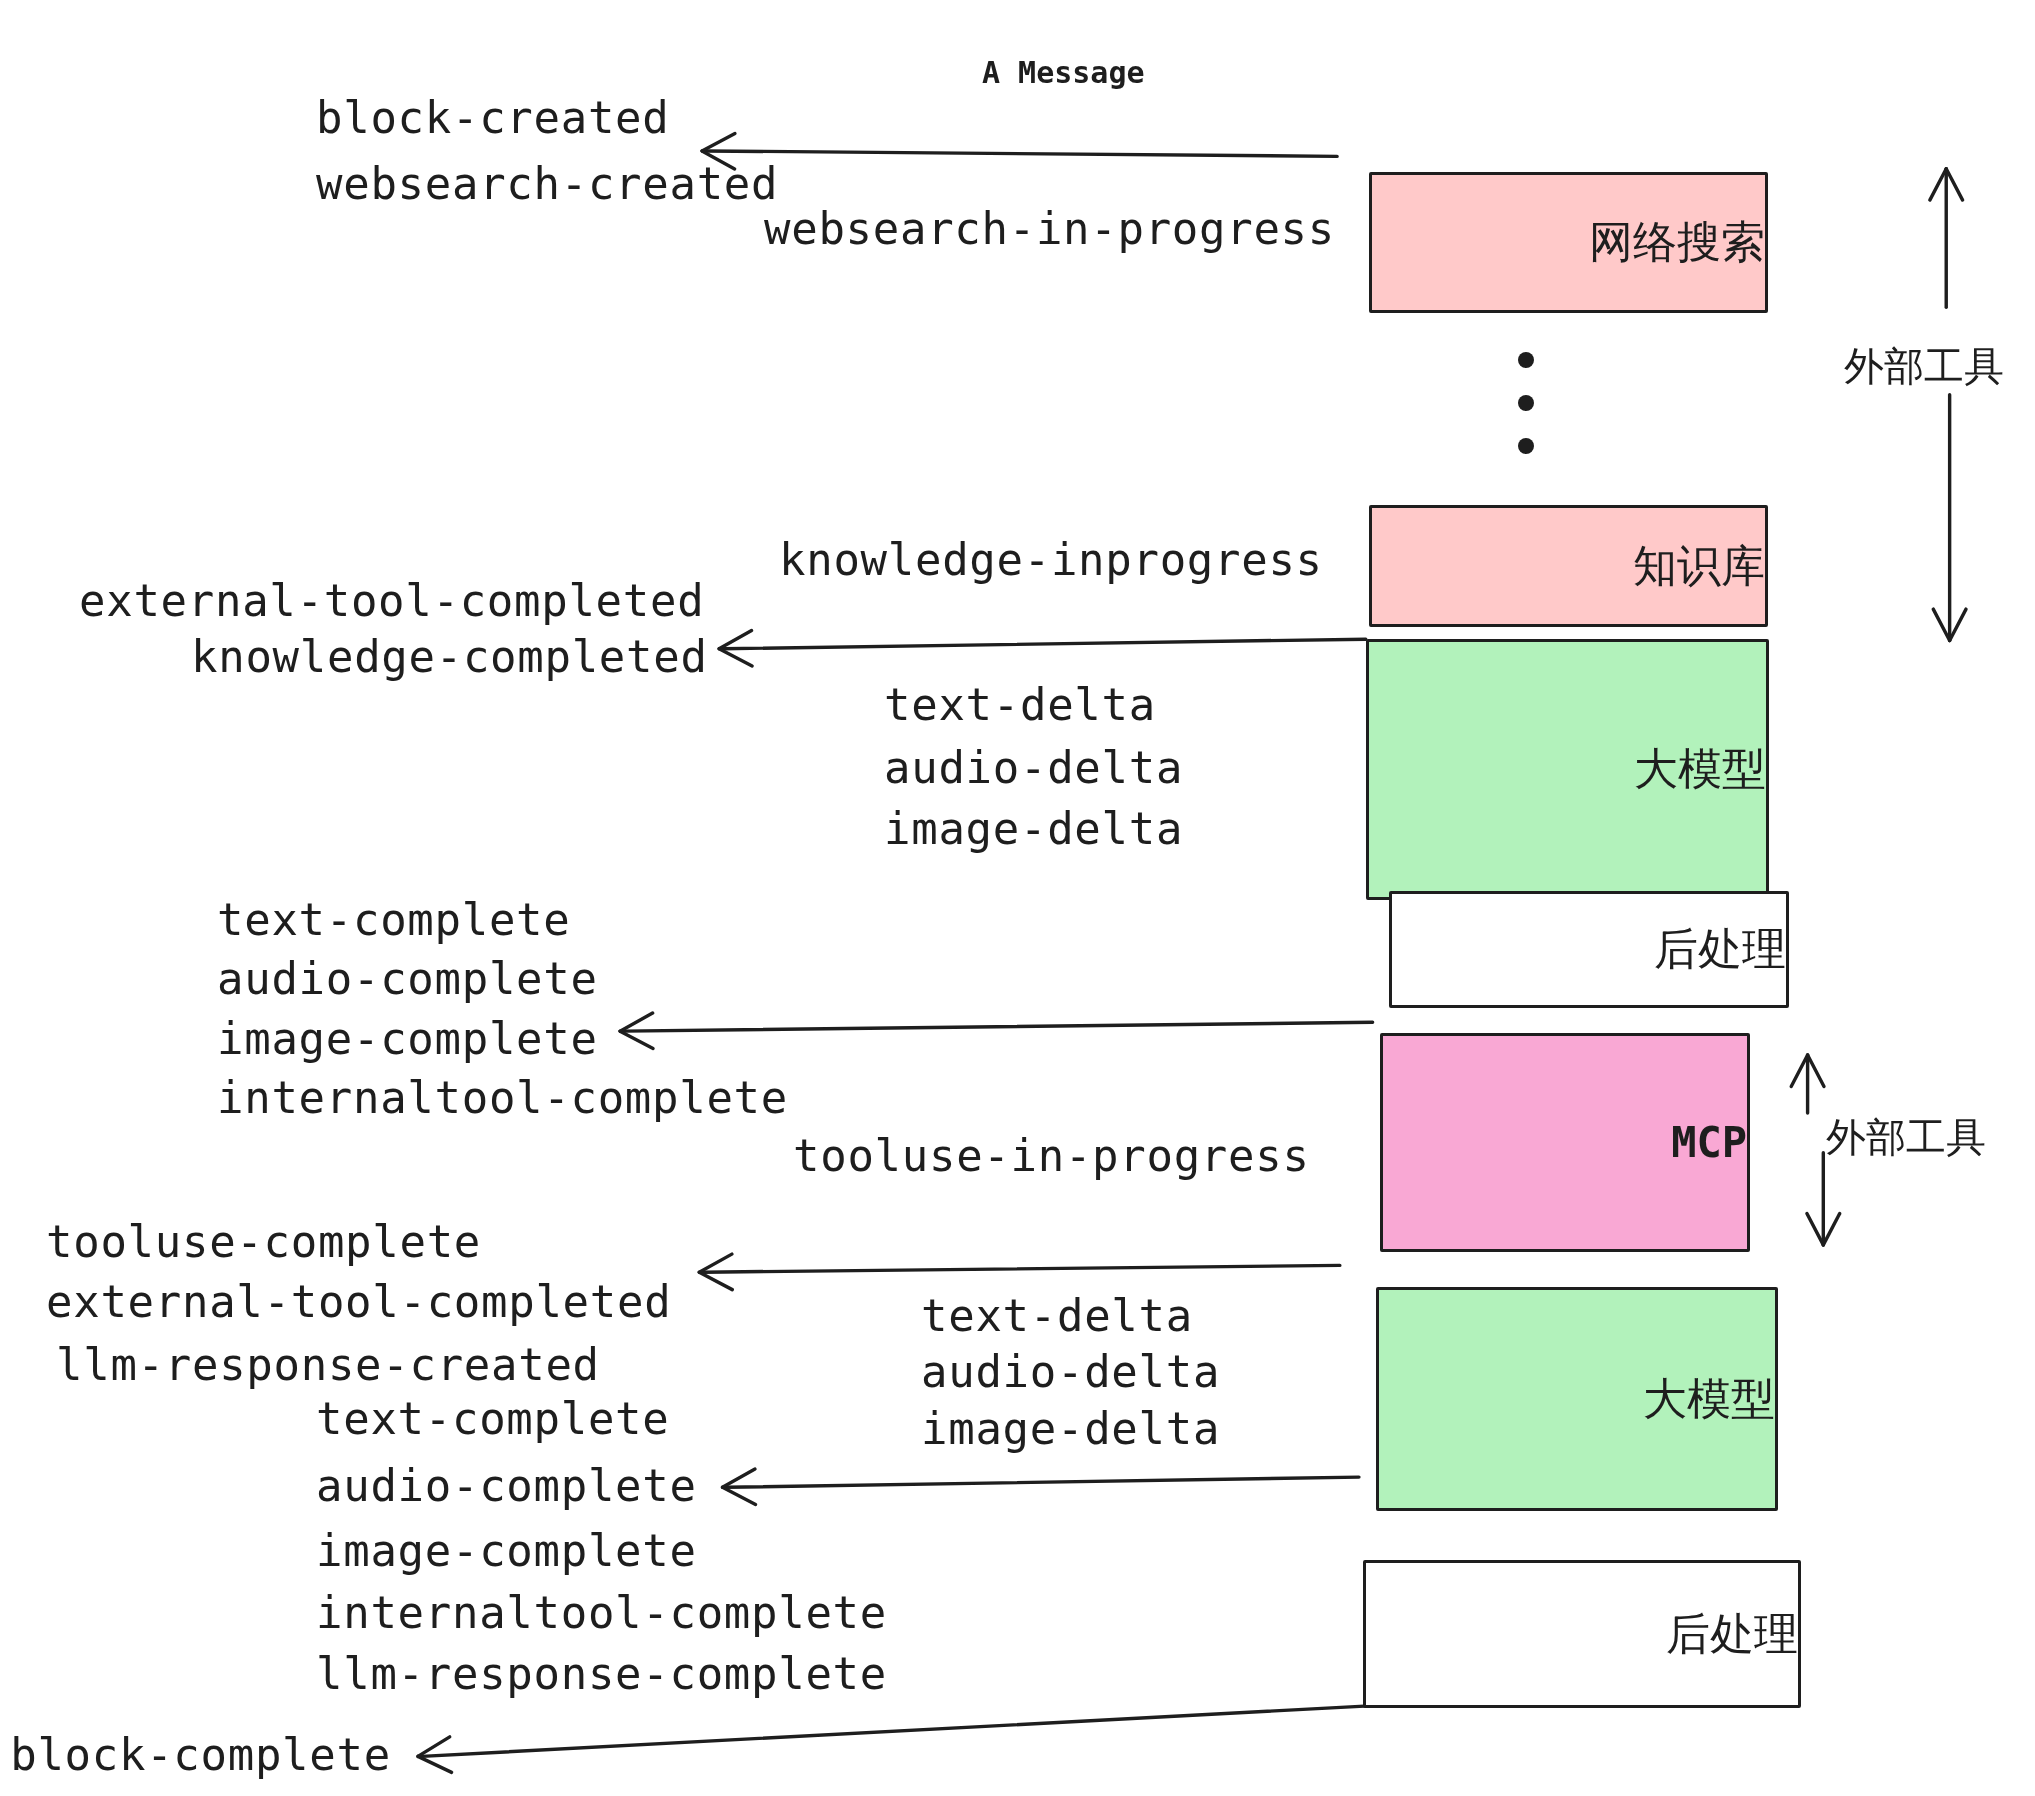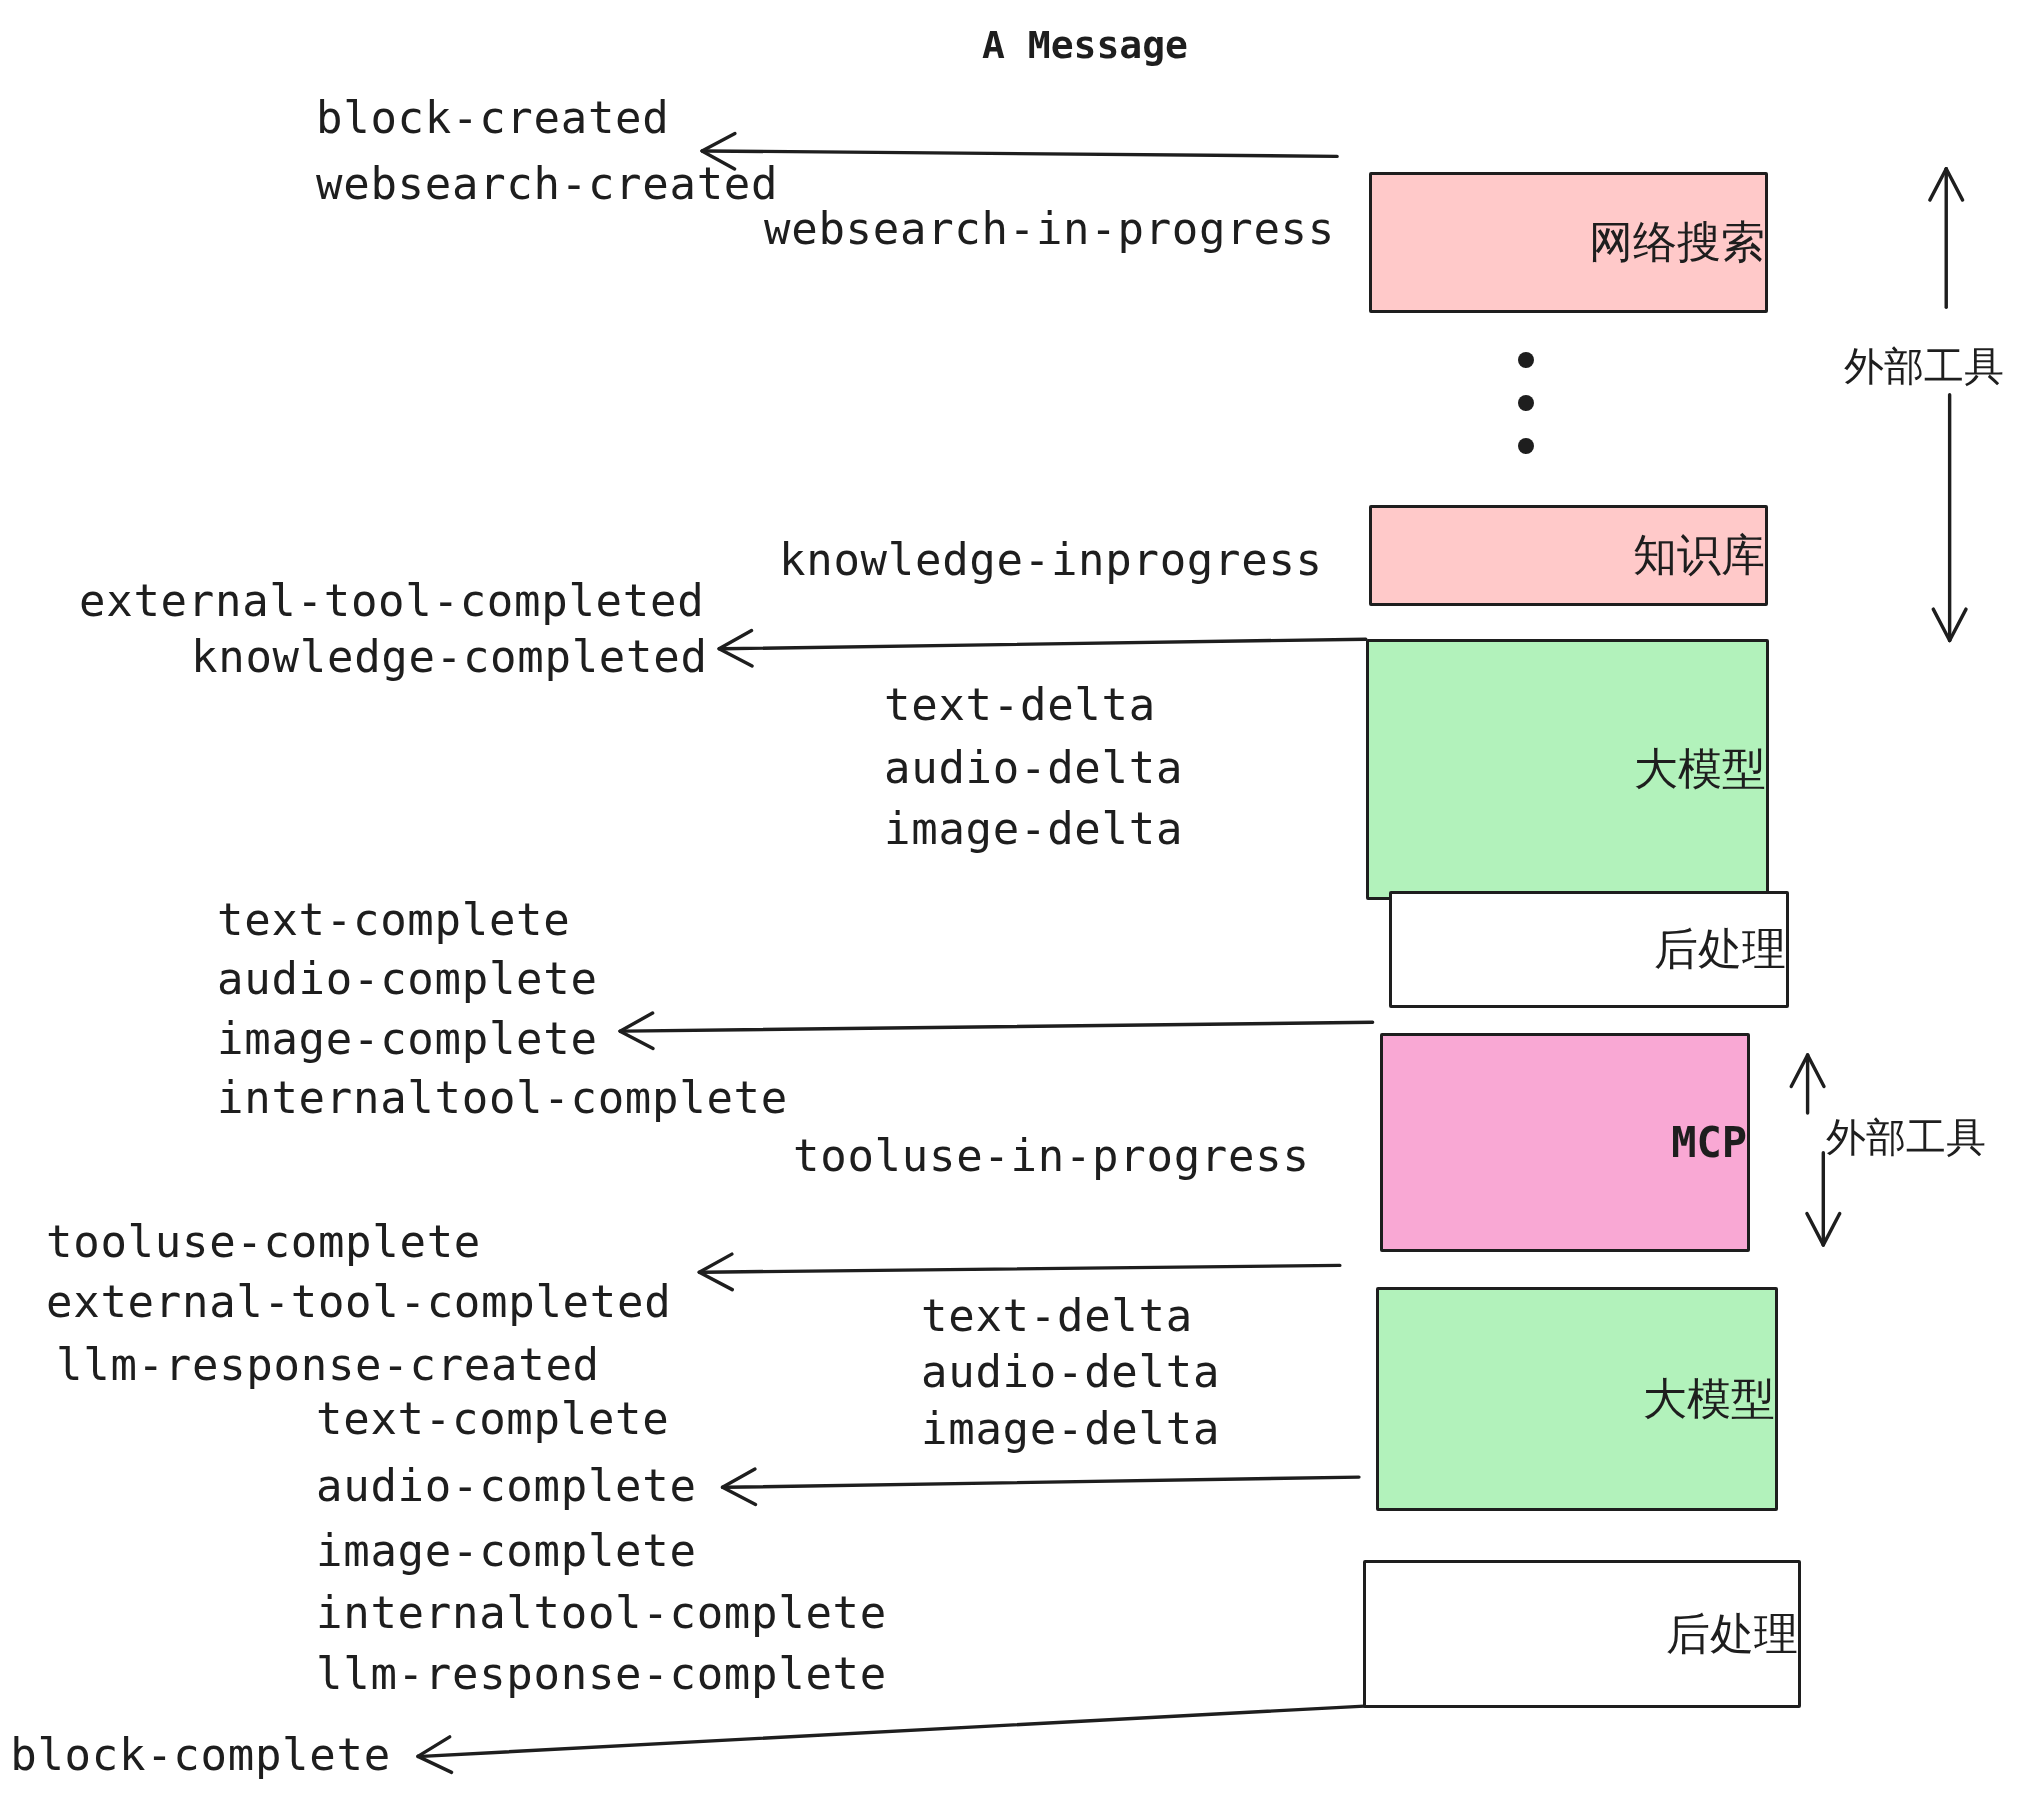--- a/index.html
+++ b/index.html
@@ -17,24 +17,25 @@
     color: #1e1e1e;
   }
   #wire-layer {
     position: absolute;
     left: 0; top: 0;
     width: 2035px; height: 1796px;
   }
   .diagram-title {
     position: absolute;
     font-family: "DejaVu Sans Mono", monospace;
-    font-size: 38px;
+    font-size: 30px;
     font-weight: bold;
     line-height: 55px;
     white-space: nowrap;
+    margin-top: 27px;
   }
   .event-label {
     position: absolute;
     font-family: "DejaVu Sans Mono", monospace;
     font-size: 44px;
     line-height: 52px;
     white-space: nowrap;
     letter-spacing: 0.7px;
   }
   .node-box {
@@ -128,21 +129,21 @@
     <div class="event-label" style="left: 921px; top: 1403px;">image-delta</div>
     <div class="event-label" style="left: 316px; top: 1393px;">text-complete</div>
     <div class="event-label" style="left: 316px; top: 1460px;">audio-complete</div>
     <div class="event-label" style="left: 316px; top: 1525px;">image-complete</div>
     <div class="event-label" style="left: 316px; top: 1587px;">internaltool-complete</div>
     <div class="event-label" style="left: 316px; top: 1648px;">llm-response-complete</div>
     <div class="event-label" style="left: 10.2px; top: 1729px;">block-complete</div>
     <div class="node-box" style="left: 1369px; top: 172px; width: 399px; height: 141px; background: rgb(255, 201, 201);">
       <span class="box-label">网络搜索</span>
     </div>
-    <div class="node-box" style="left: 1369px; top: 505px; width: 399px; height: 101px; background: rgb(255, 201, 201);">
+    <div class="node-box" style="left: 1369px; top: 505px; width: 399px; height: 122px; background: rgb(255, 201, 201);">
       <span class="box-label">知识库</span>
     </div>
     <div class="node-box" style="left: 1366px; top: 639px; width: 403px; height: 261px; background: rgb(178, 242, 187);">
       <span class="box-label">大模型</span>
     </div>
     <div class="node-box" style="left: 1389px; top: 891px; width: 400px; height: 117px; background: rgb(255, 255, 255);">
       <span class="box-label">后处理</span>
     </div>
     <div class="node-box" style="left: 1380px; top: 1033px; width: 370px; height: 219px; background: #f9a8d4;">
       <span class="box-label mono">MCP</span>

